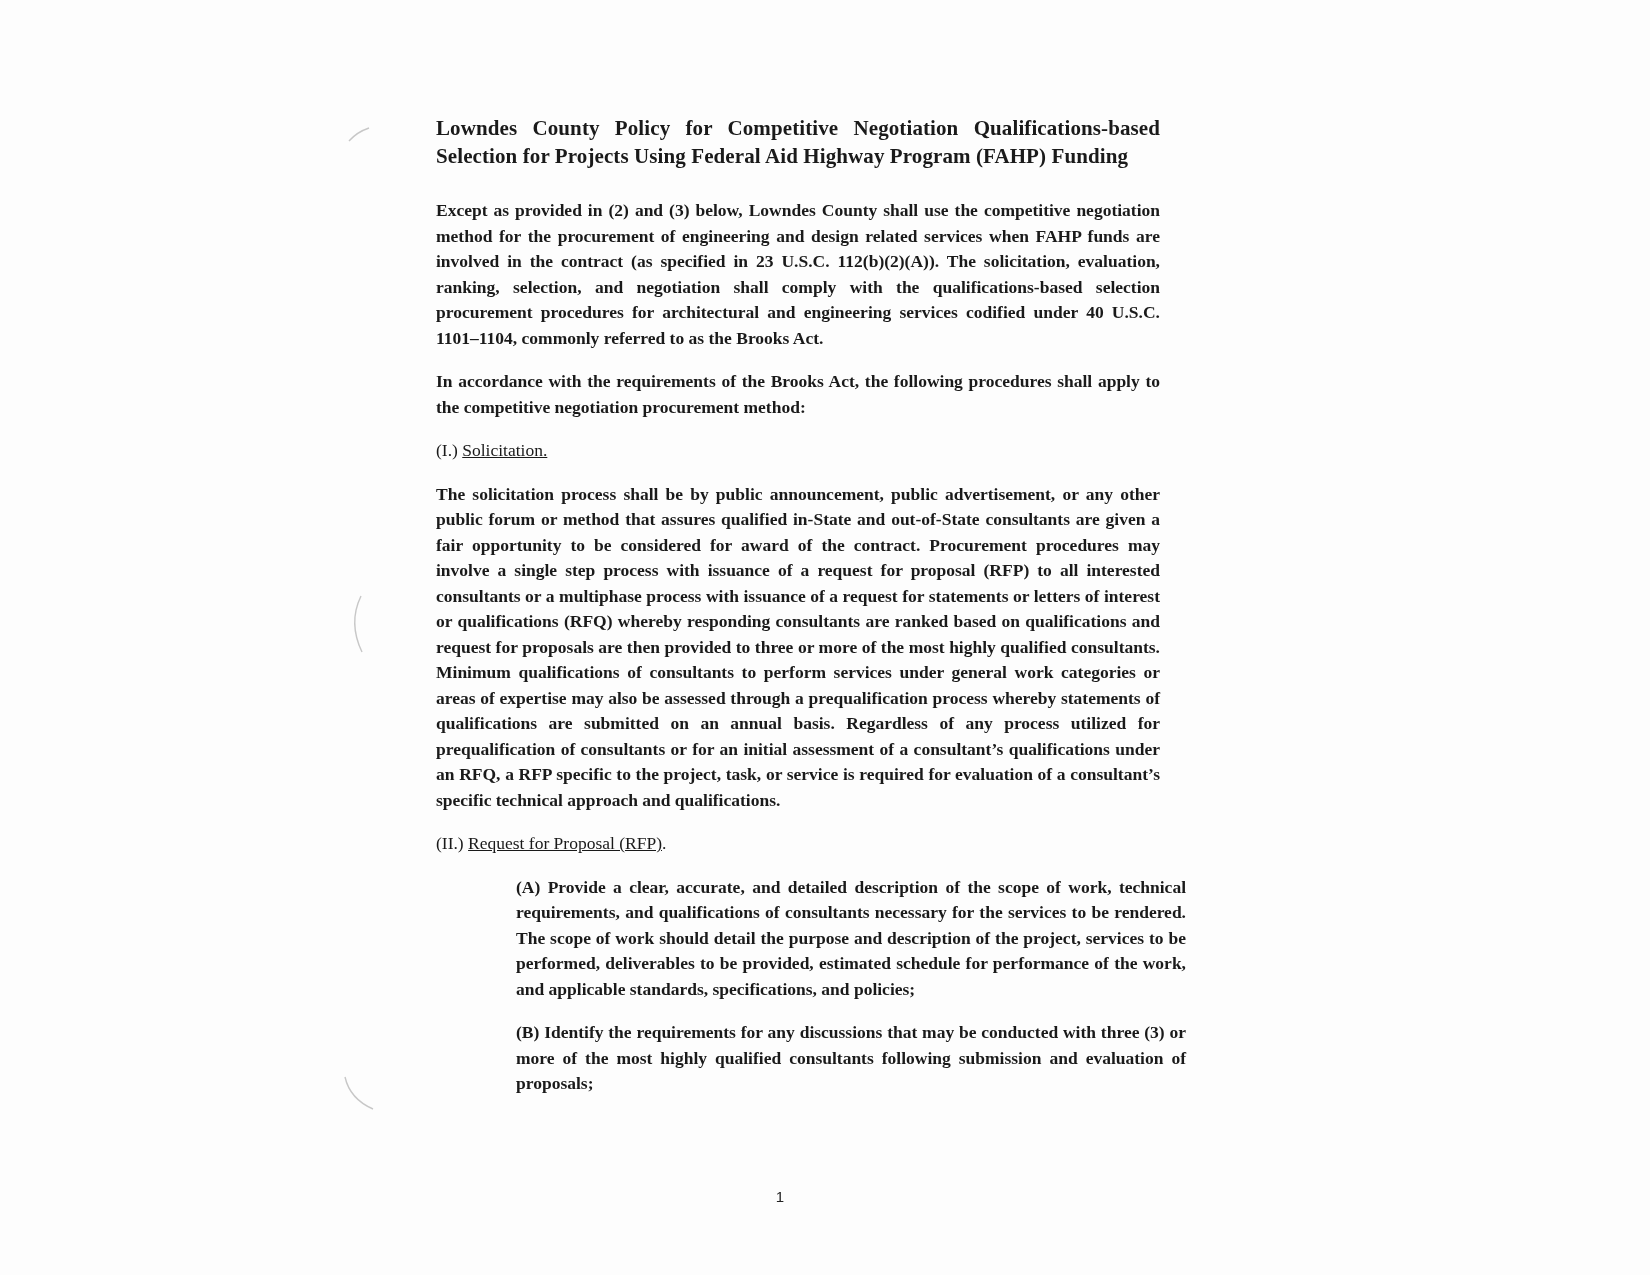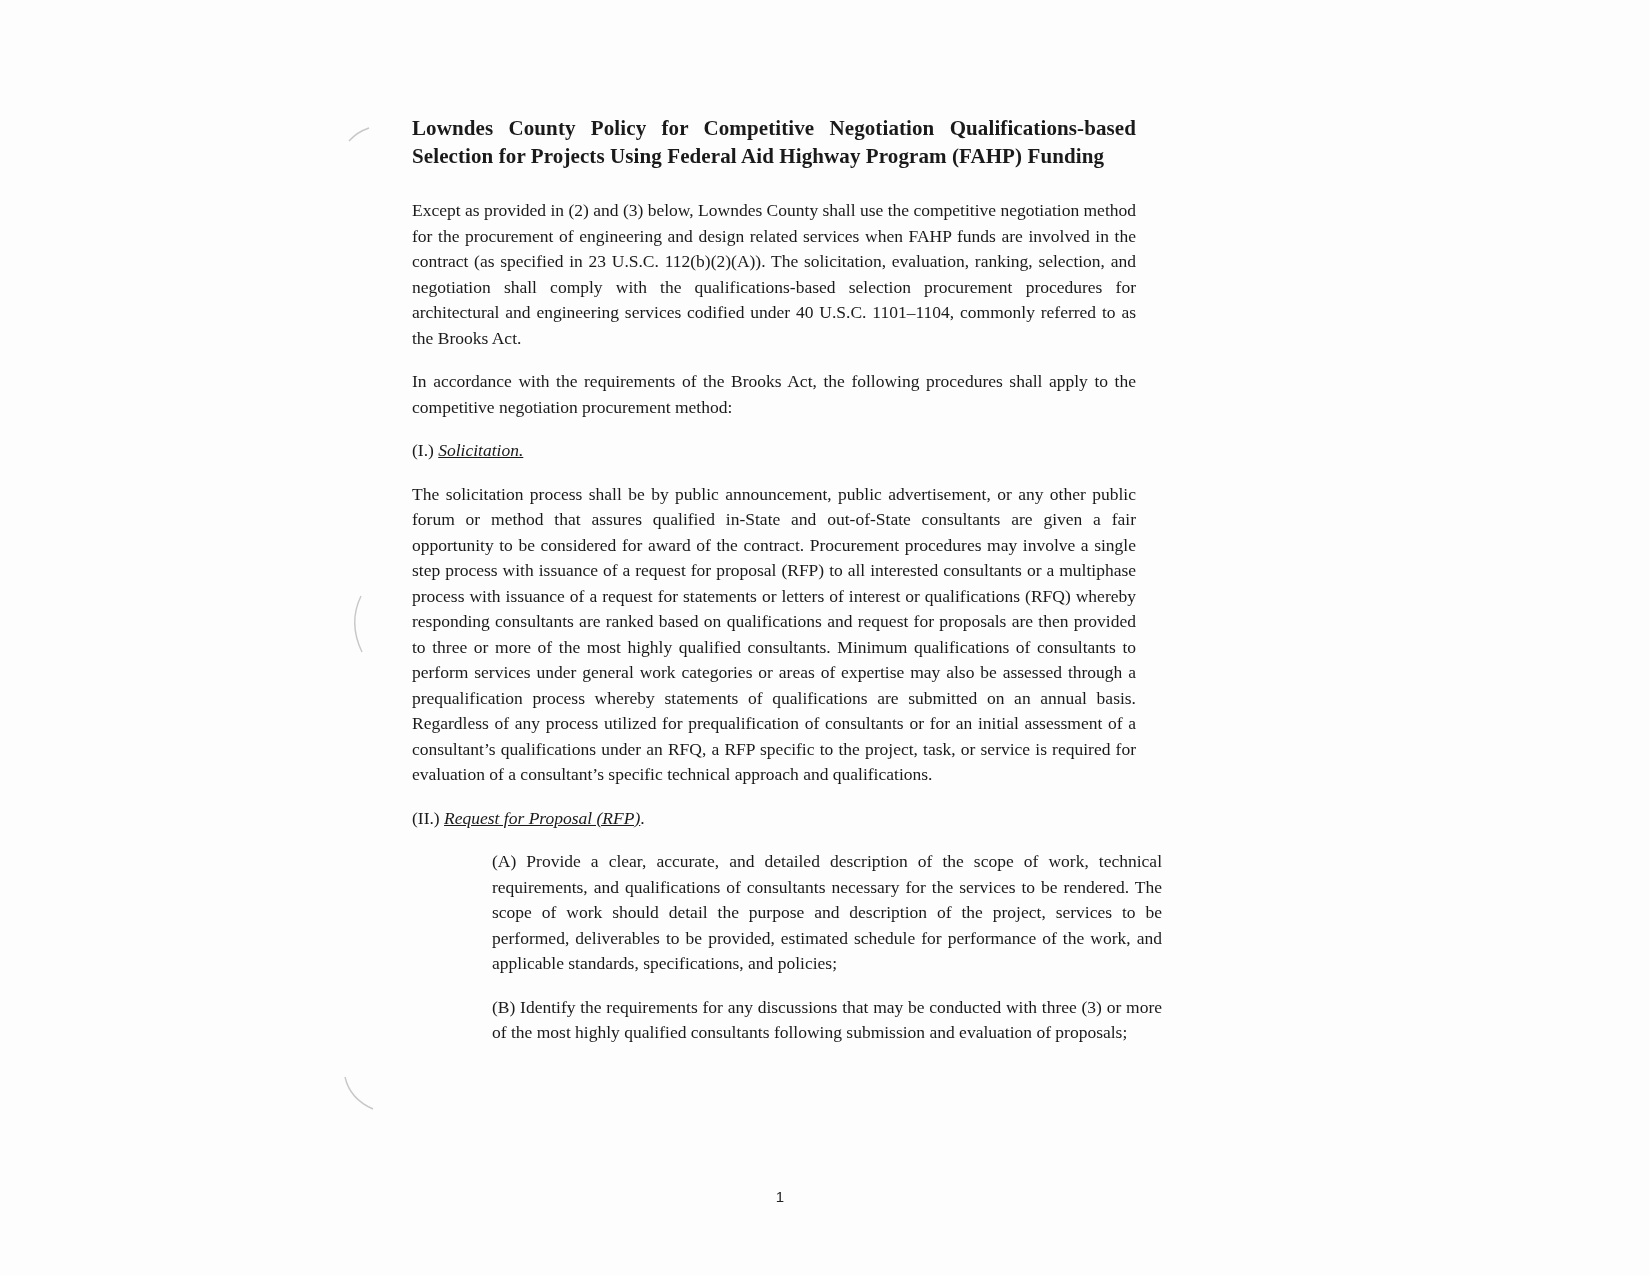--- a/index.html
+++ b/index.html
@@ -17,48 +17,48 @@
     overflow: hidden;
   }
   .scan-artifacts {
     position: absolute;
     left: 0;
     top: 0;
     pointer-events: none;
   }
   .content {
     position: absolute;
-    left: 412px;
+    left: 436px;
     top: 114px;
     width: 724px;
   }
   .doc-title {
     font-size: 21px;
     line-height: 28px;
     font-weight: bold;
     text-align: justify;
     margin: 0 0 28px 0;
     letter-spacing: 0.1px;
   }
   .para {
     font-size: 17.5px;
     line-height: 25.5px;
     text-align: justify;
     margin: 0 0 18px 0;
+    font-weight: bold;
   }
   .para:last-child { margin-bottom: 0; }
   .heading {
     font-size: 17.5px;
     line-height: 25.5px;
     margin: 0 0 18px 0;
     text-align: left;
   }
   .heading .u {
     text-decoration: underline;
-    font-style: italic;
   }
   .list-item {
     margin-left: 80px;
     width: 670px;
   }
   .page-number {
     position: absolute;
     left: 418px;
     top: 1188px;
     width: 724px;

